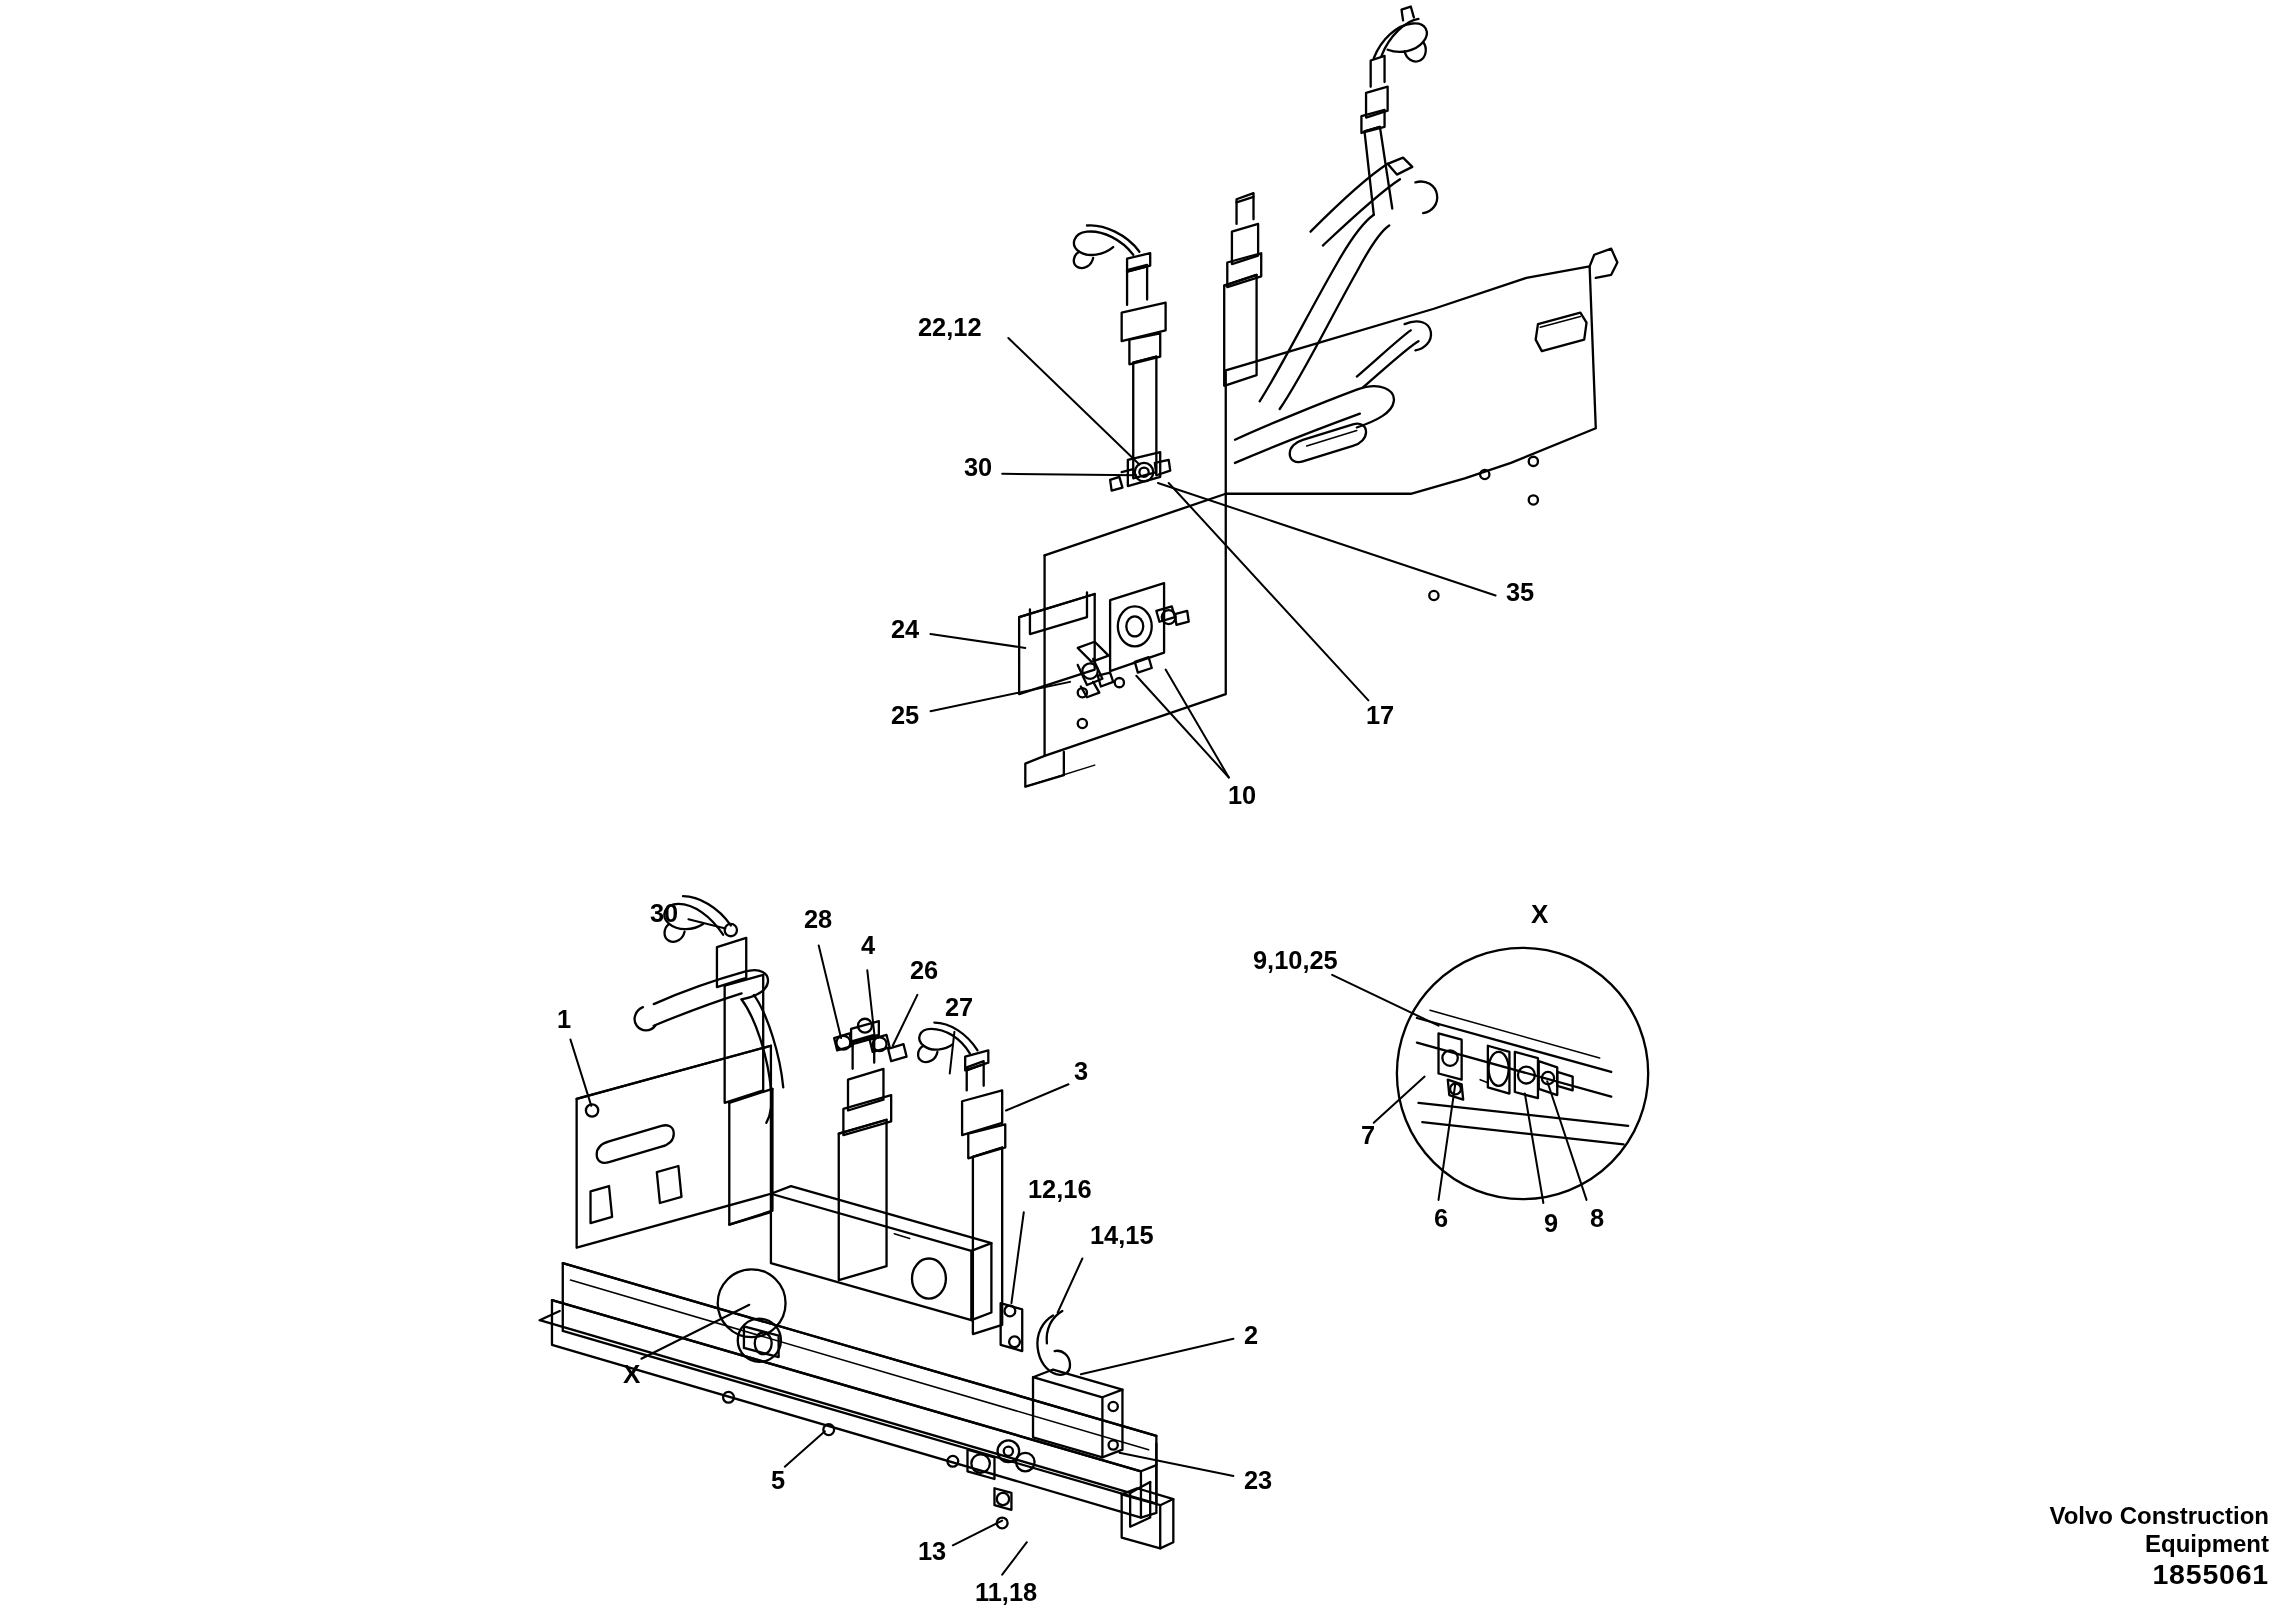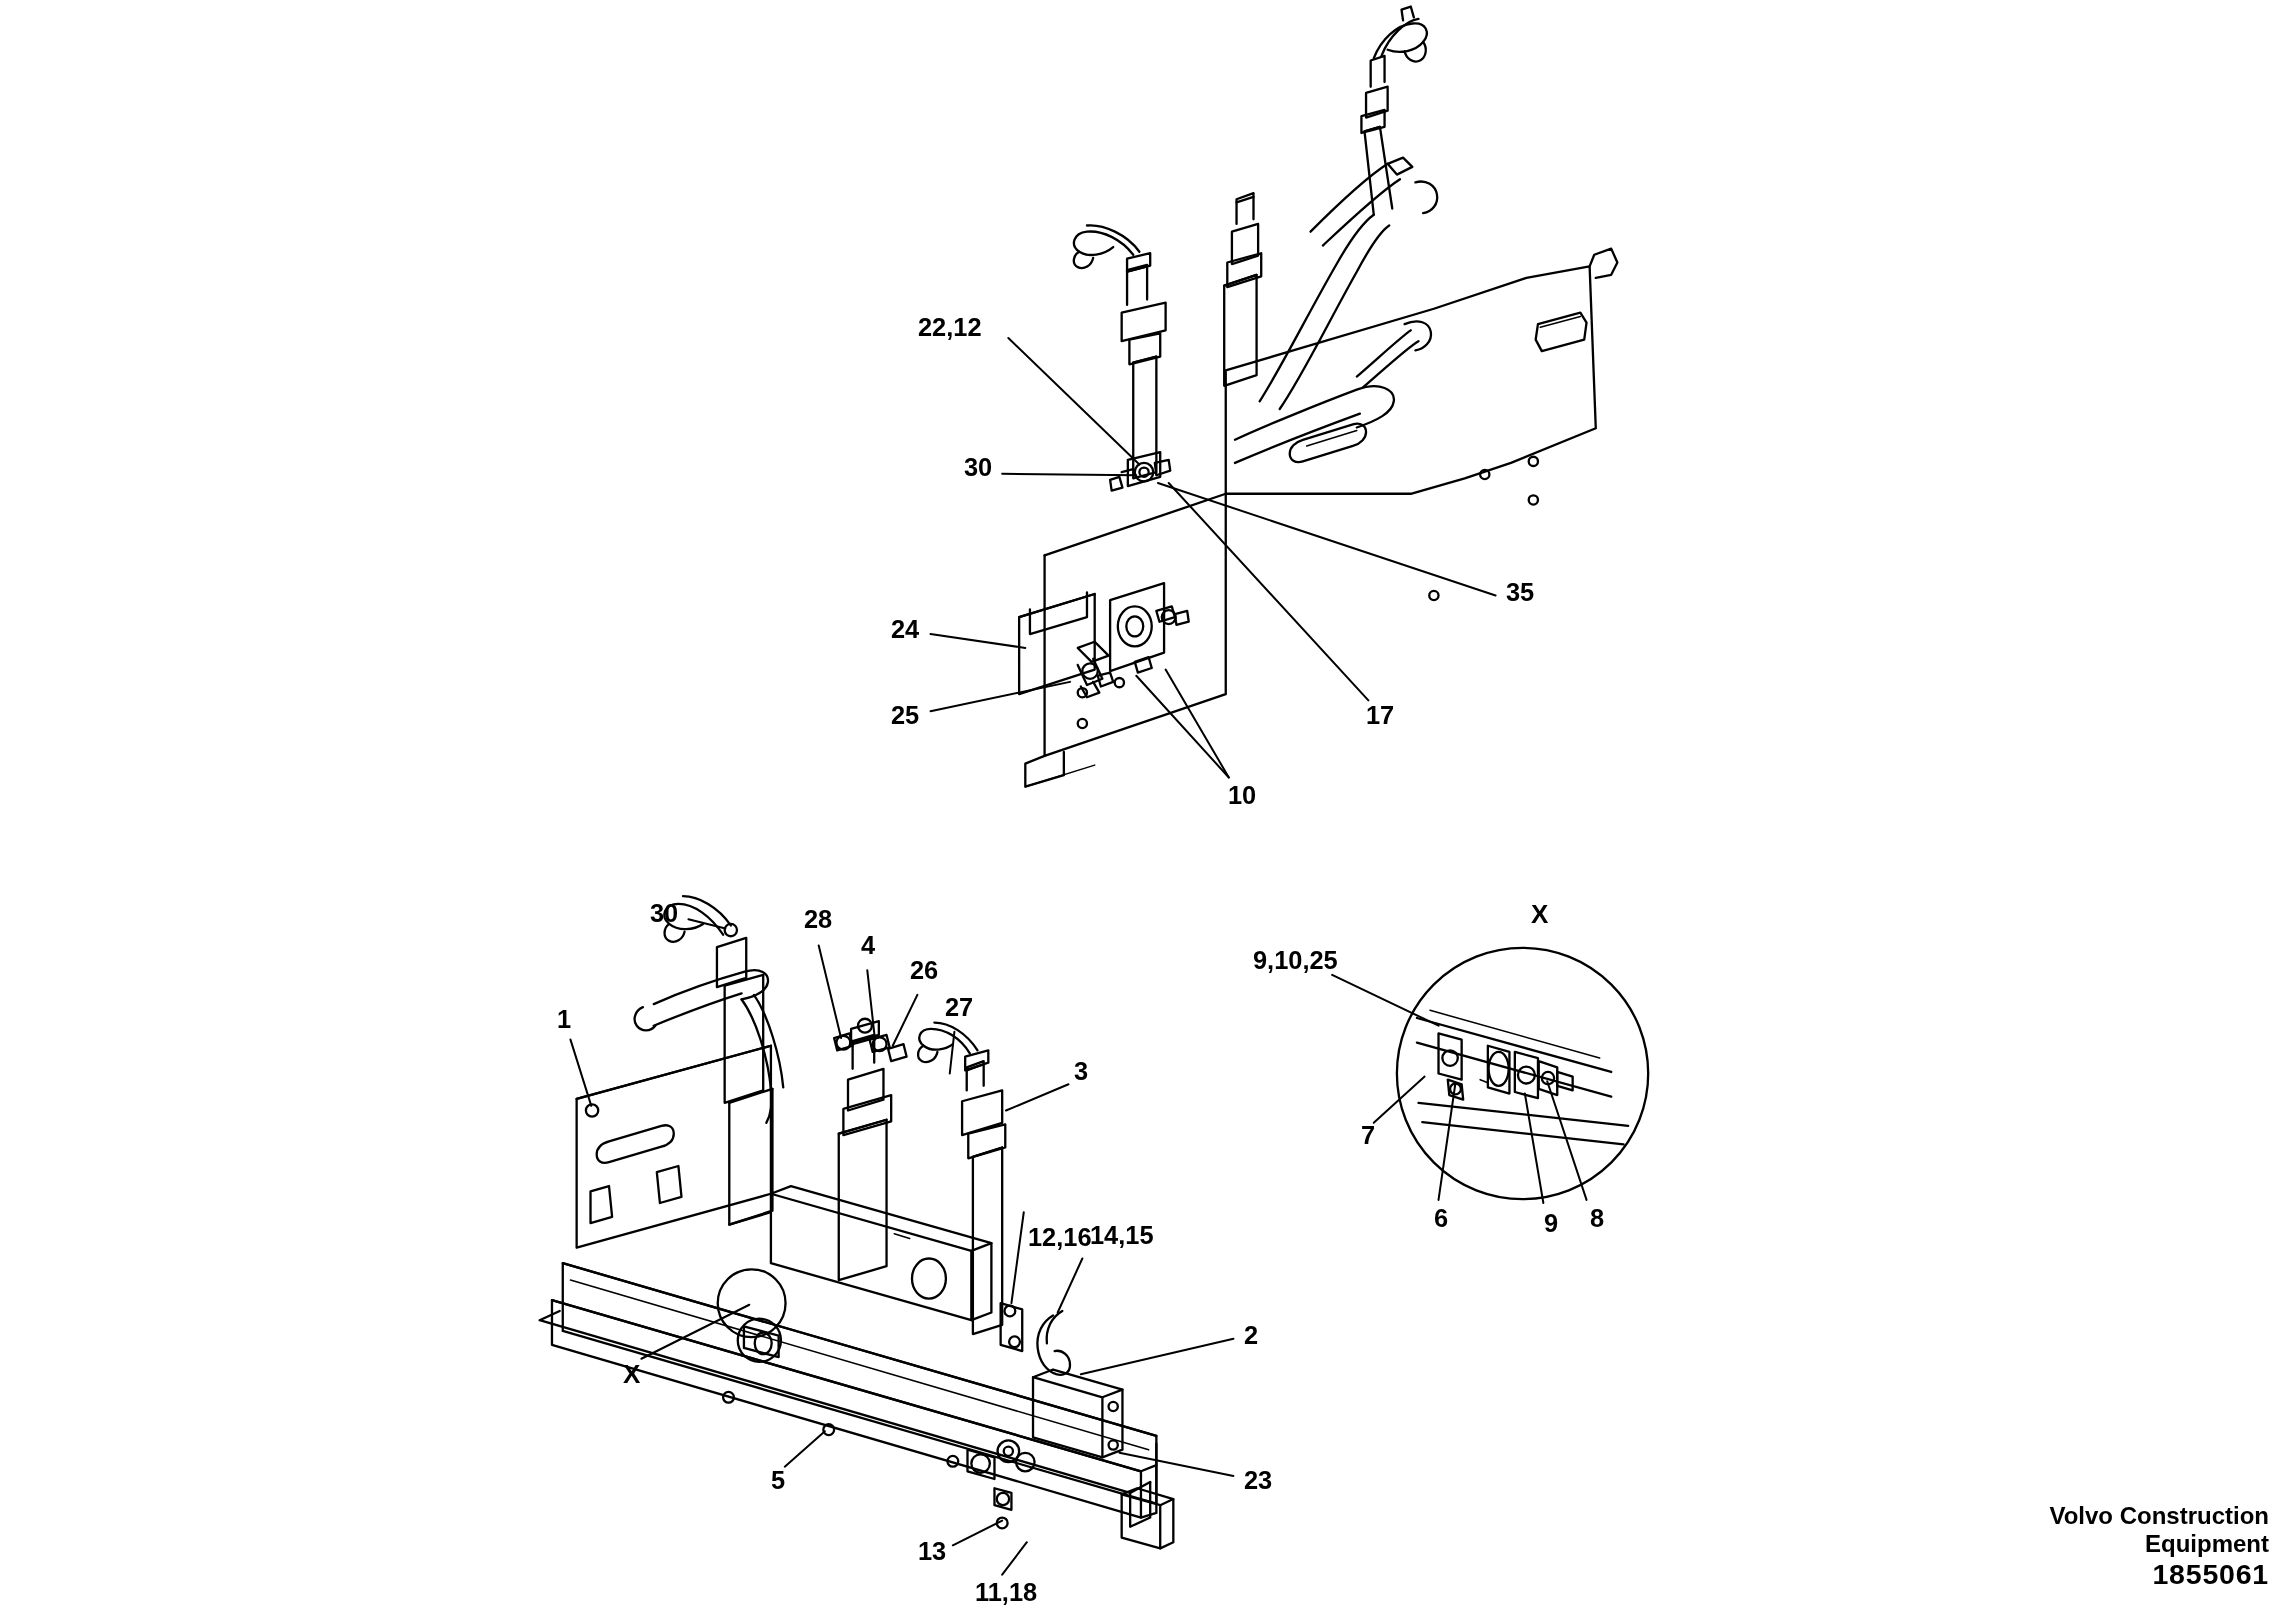--- a/index.html
+++ b/index.html
@@ -331,21 +331,21 @@
   <div class="callout" style="left:1366px; top:703px;text-align:right;">17</div>
   <div class="callout" style="left:1228px; top:783px;">10</div>
 
   <div class="callout" style="left:650px; top:901px;">30</div>
   <div class="callout" style="left:804px; top:907px;">28</div>
   <div class="callout" style="left:861px; top:933px;">4</div>
   <div class="callout" style="left:910px; top:958px;">26</div>
   <div class="callout" style="left:945px; top:995px;">27</div>
   <div class="callout" style="left:557px; top:1007px;">1</div>
   <div class="callout" style="left:1074px; top:1059px;">3</div>
-  <div class="callout" style="left:1028px; top:1177px;margin-top:48px;">12,16</div>
+  <div class="callout" style="left:1028px; top:1177px;">12,16</div>
   <div class="callout" style="left:1090px; top:1223px;">14,15</div>
   <div class="callout" style="left:1244px; top:1323px;">2</div>
   <div class="callout" style="left:1244px; top:1468px;">23</div>
   <div class="callout" style="left:771px; top:1468px;">5</div>
   <div class="callout" style="left:918px; top:1539px;">13</div>
   <div class="callout" style="left:975px; top:1580px;">11,18</div>
 
   <div class="sectionmark" style="left:623px; top:1359px;">X</div>
   <div class="sectionmark" style="left:1531px; top:899px;">X</div>
 

